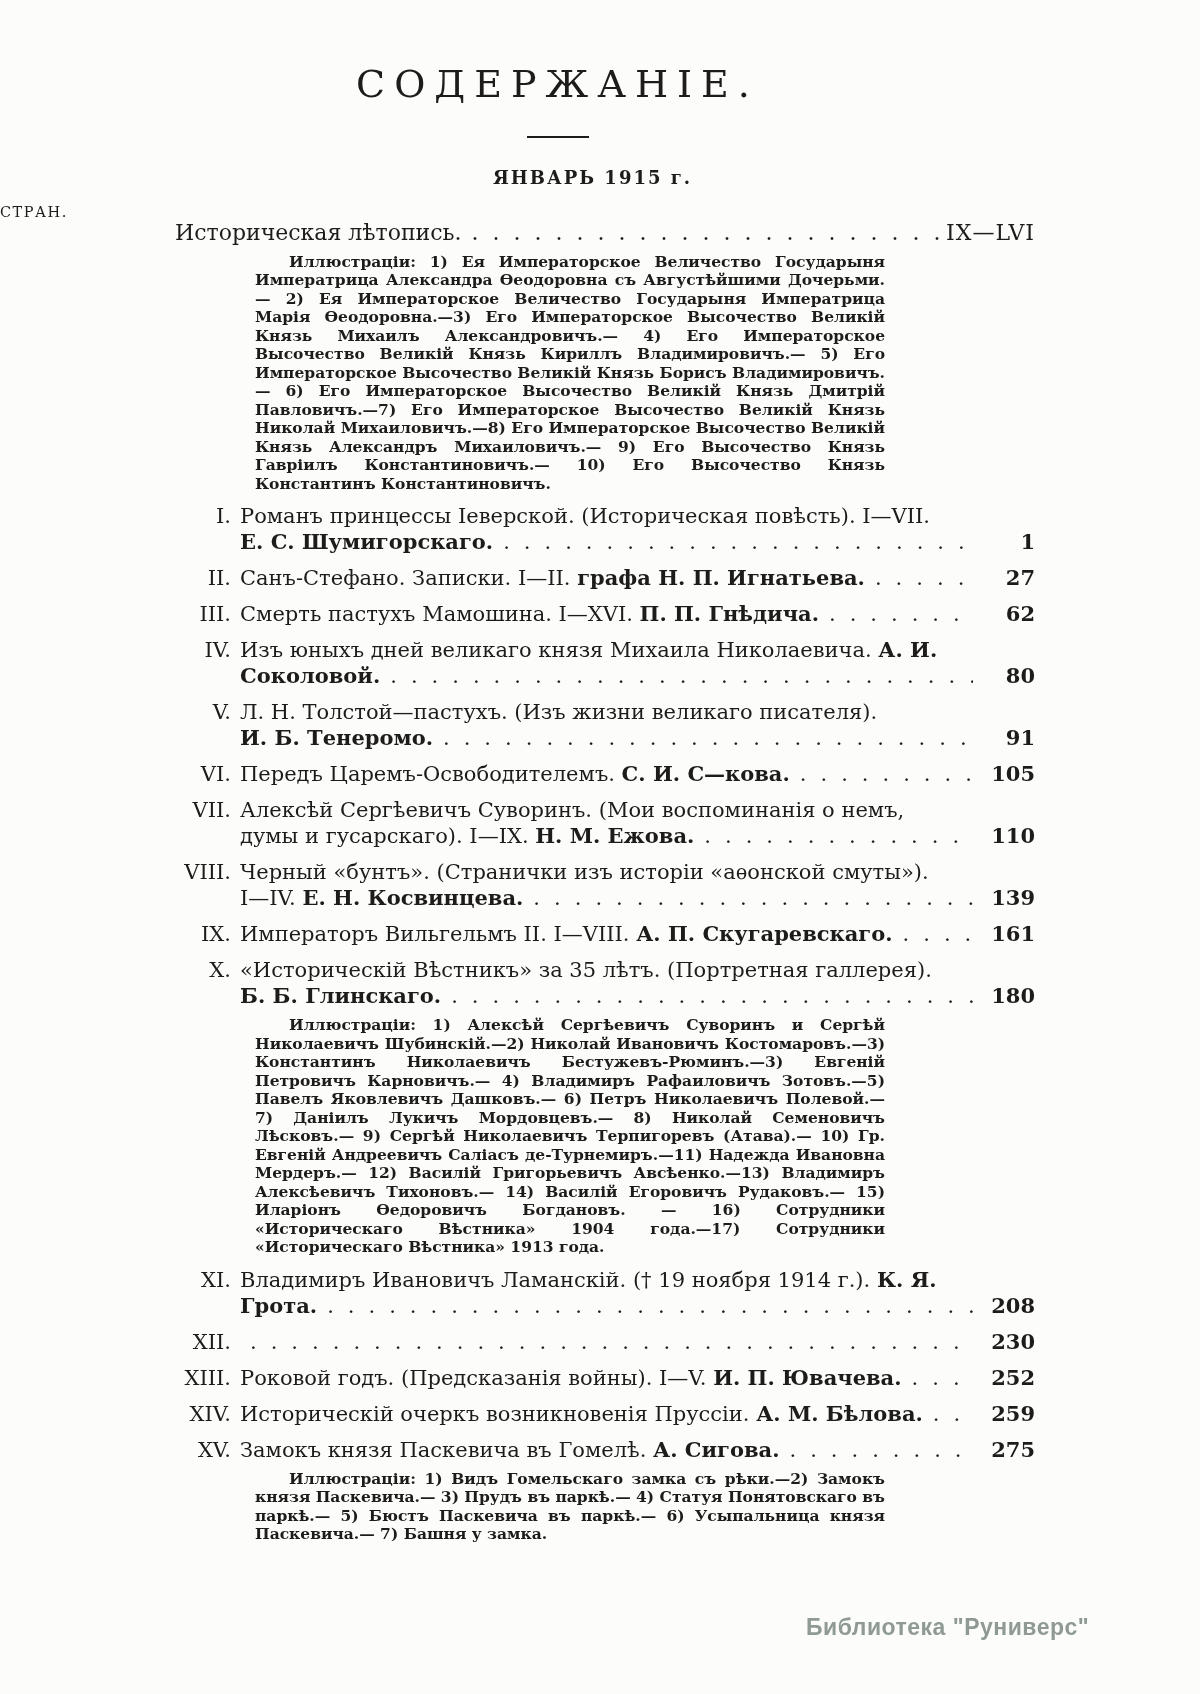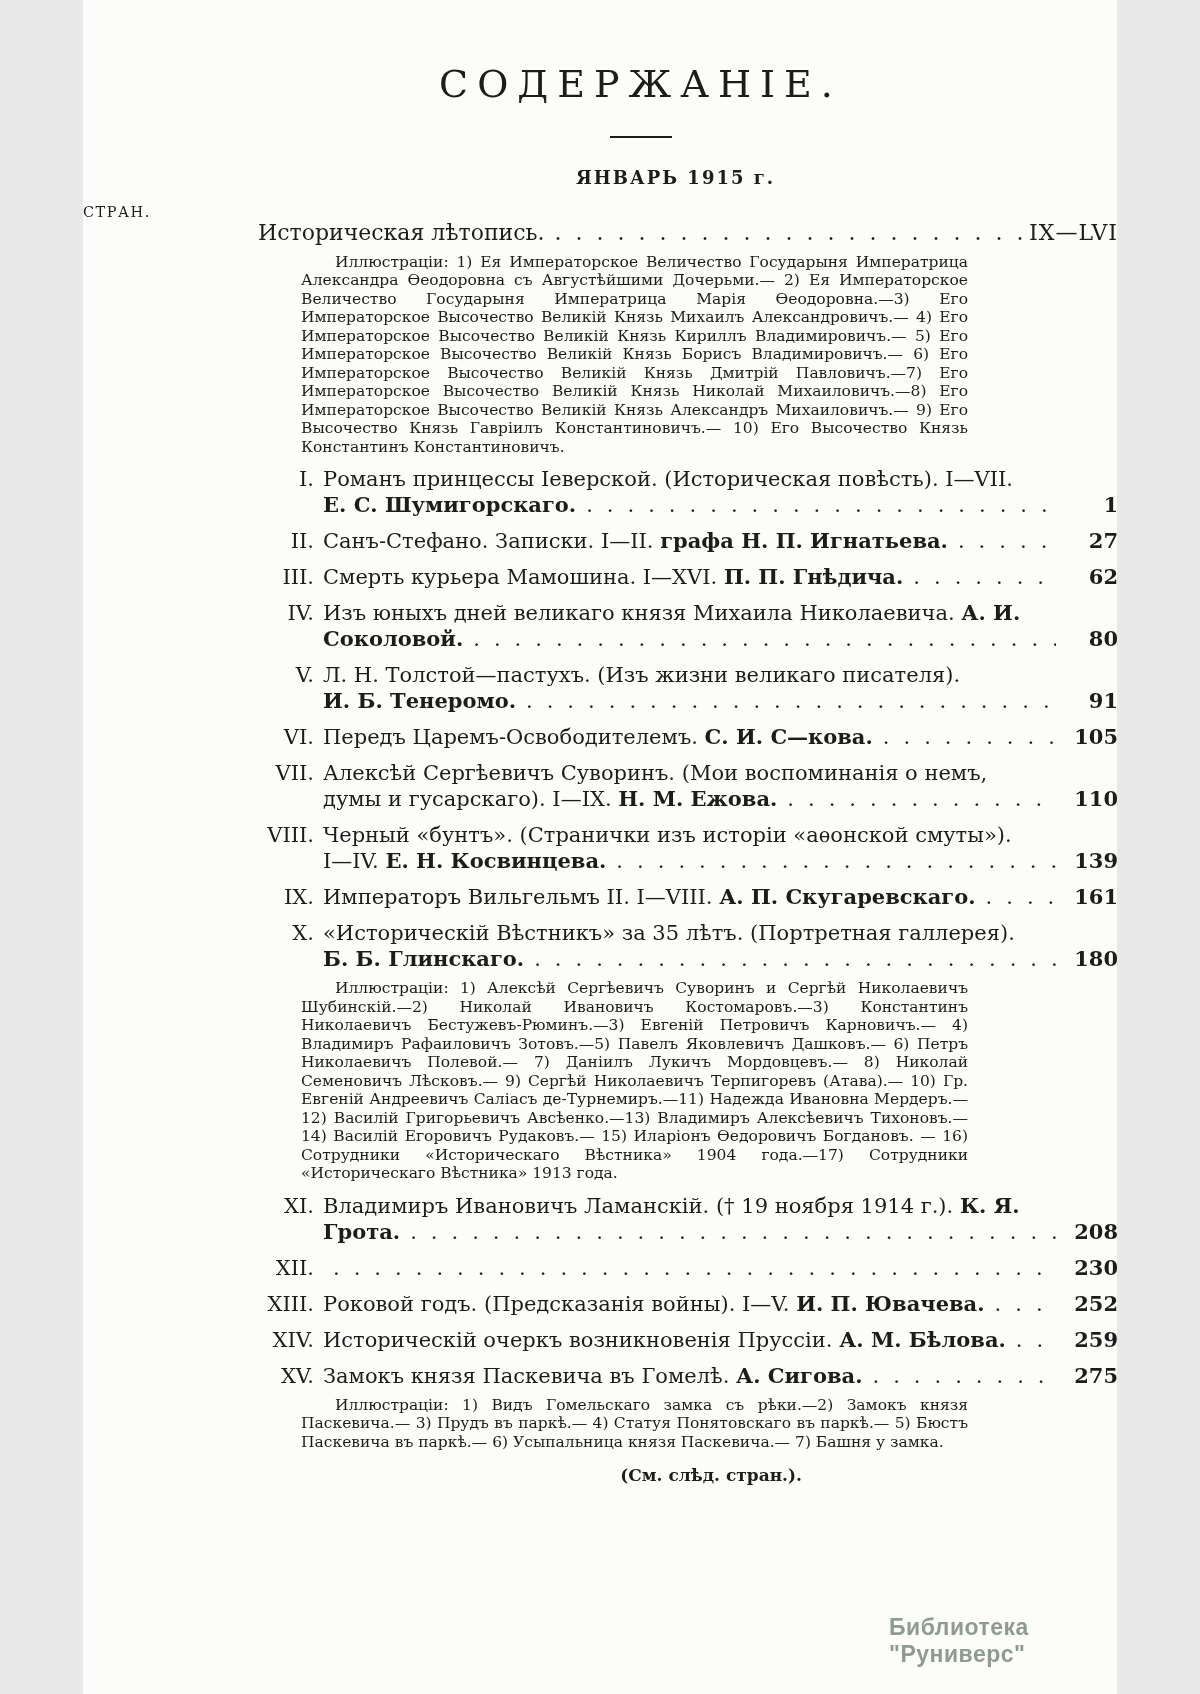--- a/index.html
+++ b/index.html
@@ -1,18 +1,18 @@
 <!DOCTYPE html>
 <html lang="ru" style="--paper: #fcfcfb; --ink: #1e1c1a; --watermark: #8f9a93;"><head>
 <meta charset="utf-8">
 <style>
   html,body { margin:0; padding:0; background:#e8e8e8; }
   .sheet {
     position:relative;
-    width:1034px; height:1694px;
+    width:1200px; height:1694px;
     margin:0 auto;
     background:var(--paper,#fcfcfb);
     color:var(--ink,#1e1c1a);
     font-family:"DejaVu Serif", serif;
     overflow:hidden;
   }
   .head { width:885px; margin-left:150px; }
   .doc-title {
     margin:64px 70px 0 0;
     text-align:center;
@@ -62,24 +62,24 @@
   .pagenum {
     flex:0 0 auto;
     min-width:58px;
     text-align:right;
     align-self:flex-end;
     font-weight:bold;
     padding-left:4px;
   }
   .pagenum.roman { font-weight:normal; letter-spacing:1px; }
   .illus {
-    margin:7px 150px 0 68px;
+    margin:7px 150px 0 105px;
     font-size:15.5px;
     line-height:18.5px;
-    font-weight:normal;
+    font-weight:bold;
     text-align:justify;
     text-indent:34px;
   }
   .see-next {
     margin:14px 315px 0 0;
     text-align:right;
     font-size:17px;
     font-weight:bold;
   }
   .watermark {
@@ -131,21 +131,21 @@
             <span class="parts"><span>Санъ-Стефано. Записки. I—II. </span><b>графа Н. П. Игнатьева.</b></span>
             <span class="leader">................................................................................</span>
           </div>
         </div>
         <span class="pagenum">27</span>
       </div>
       <div class="entry">
         <span class="num">III.</span>
         <div class="body">
           <div class="line last">
-            <span class="parts"><span>Смерть курьера Мамошина. I—XVI. </span><b>П. П. Гнѣдича.</b></span>
+            <span class="parts"><span>Смерть пастухъ Мамошина. I—XVI. </span><b>П. П. Гнѣдича.</b></span>
             <span class="leader">................................................................................</span>
           </div>
         </div>
         <span class="pagenum">62</span>
       </div>
       <div class="entry">
         <span class="num">IV.</span>
         <div class="body">
           <div class="line"><span class="parts"><span>Изъ юныхъ дней великаго князя Михаила Николаевича. </span><b>А. И.</b></span></div>
           <div class="line last">
@@ -265,15 +265,14 @@
         <div class="body">
           <div class="line last">
             <span class="parts"><span>Замокъ князя Паскевича въ Гомелѣ. </span><b>А. Сигова.</b></span>
             <span class="leader">................................................................................</span>
           </div>
         </div>
         <span class="pagenum">275</span>
       </div>
       <p class="illus">Иллюстраціи: 1) Видъ Гомельскаго замка съ рѣки.—2) Замокъ князя Паскевича.— 3) Прудъ въ паркѣ.— 4) Статуя Понятовскаго въ паркѣ.— 5) Бюстъ Паскевича въ паркѣ.— 6) Усыпальница князя Паскевича.— 7) Башня у замка.</p>
     </div>
-  <div class="see-next">(См. слѣд. стран.).</div>
   <div class="watermark">Библиотека "Руниверс"</div>
 </div>
 
 </body></html>

